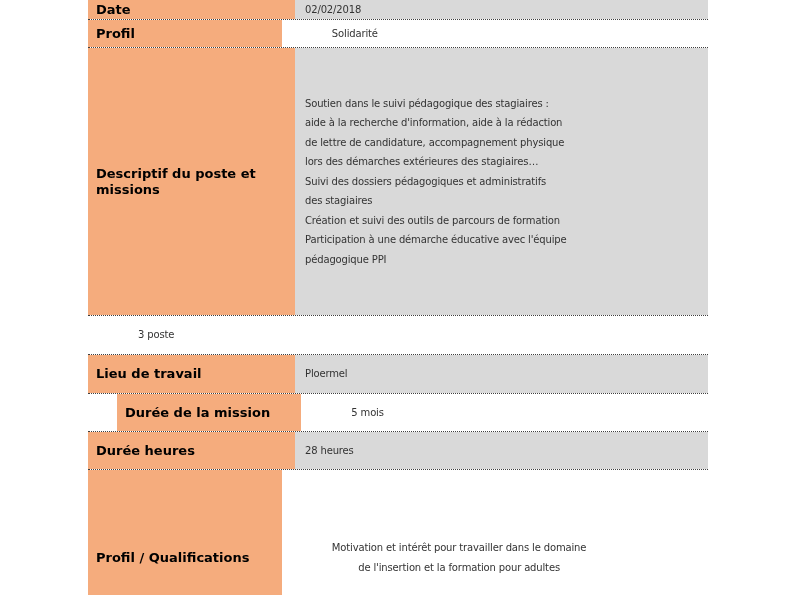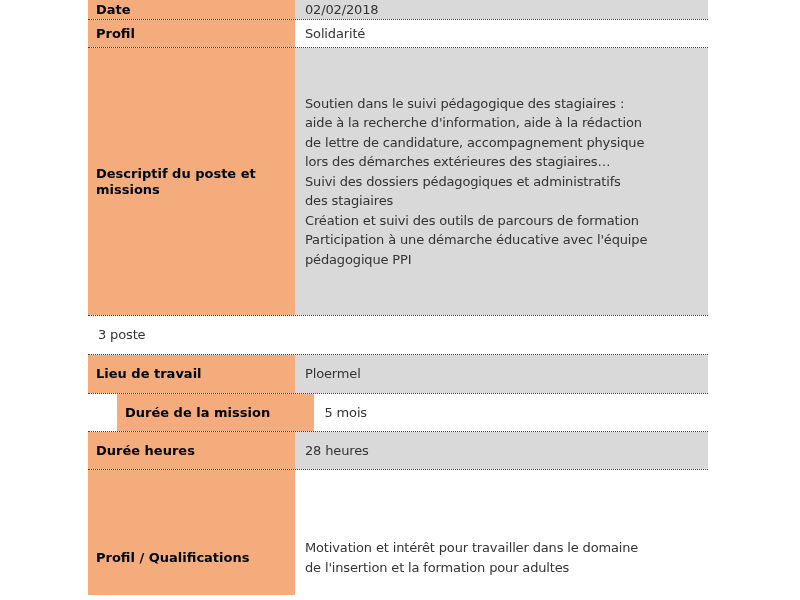--- a/index.html
+++ b/index.html
@@ -34,47 +34,48 @@
     flex-direction: column;
   }
   .row {
     display: flex;
     flex-direction: row;
     box-sizing: border-box;
     border-bottom: 1px dotted var(--border-color);
   }
   .row:last-child {
     border-bottom: none;
+    text-align: center;
   }
   .cell-label {
     width: 207px;
     box-sizing: border-box;
     background: var(--label-bg);
     display: flex;
     align-items: center;
     padding: 0 4px 0 8px;
     font-weight: bold;
     font-size: 13px;
     line-height: 16px;
     color: var(--label-text);
   }
   .cell-value {
     width: 413px;
     box-sizing: border-box;
     display: flex;
     align-items: center;
     padding: 0 5px 0 10px;
-    font-size: 13px;
+    font-size: 10px;
     line-height: 19.5px;
     color: var(--value-text);
     white-space: pre-line;
     letter-spacing: -0.15px;
   }
   .row.shaded .cell-value { background: var(--value-bg-shaded); }
-  .row.plain  .cell-value { background: var(--value-bg-plain); }
+  .row.plain  .cell-value { background: var(--value-bg-plain); margin-left: 40px; }
 
   .row-date     { height: 20px; }
   .row-domaine  { height: 28px; }
   .row-descriptif { height: 268px; }
   .row-postes   { height: 39px; }
   .row-lieu     { height: 39px; }
   .row-duree    { height: 38px; padding-left: 29px; }
   .row-hebdo    { height: 38px; }
   .row-profil   { height: 125px; }
   .row-profil .cell-label,

